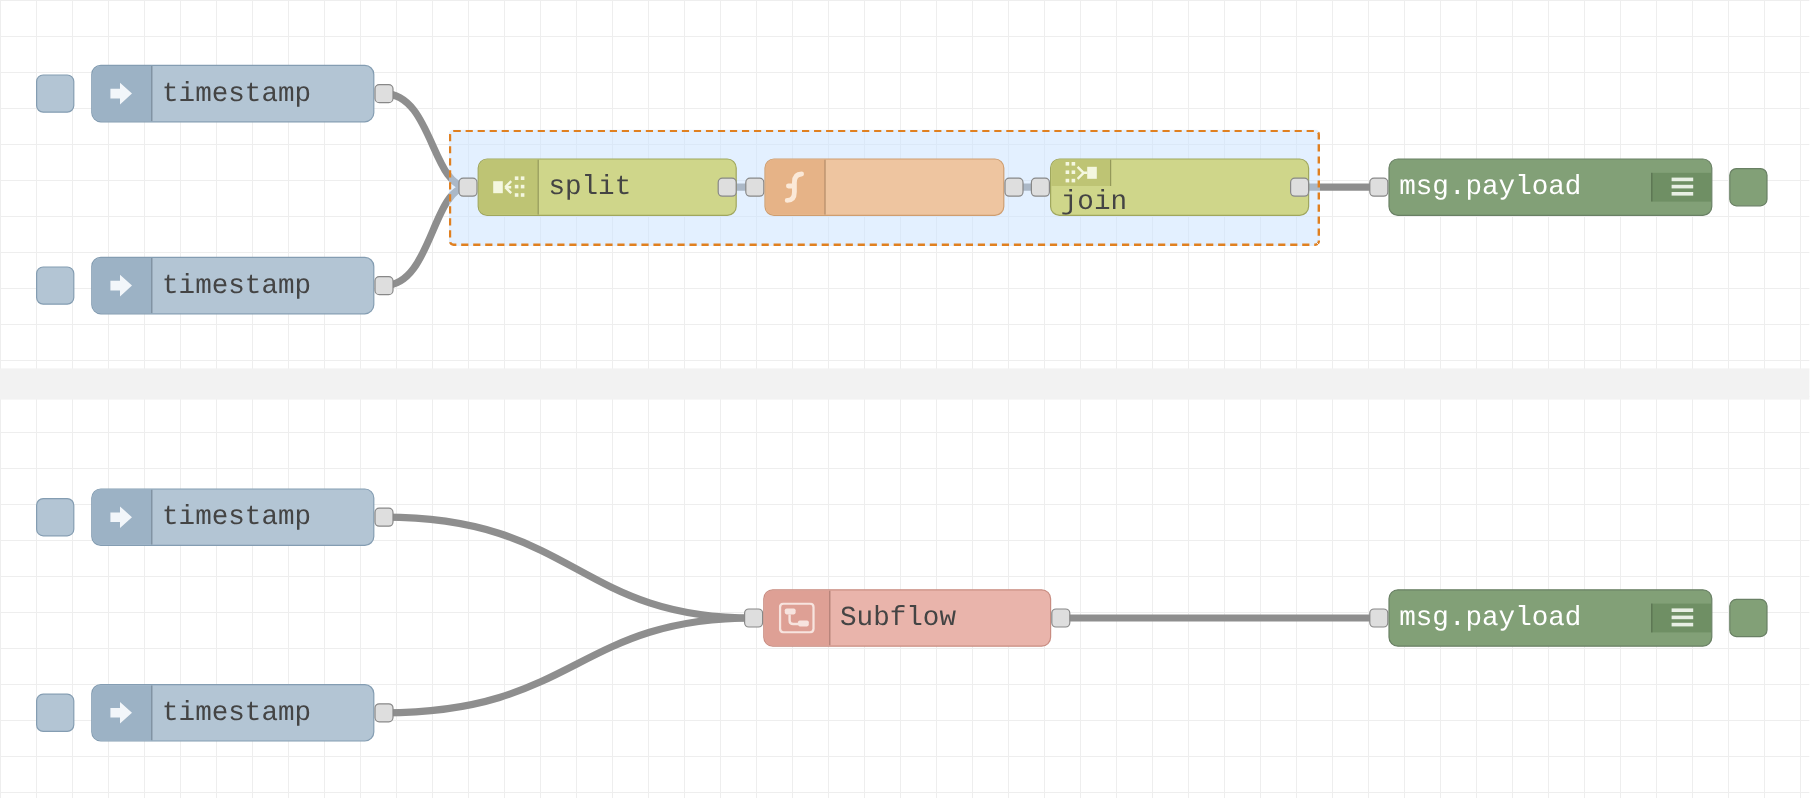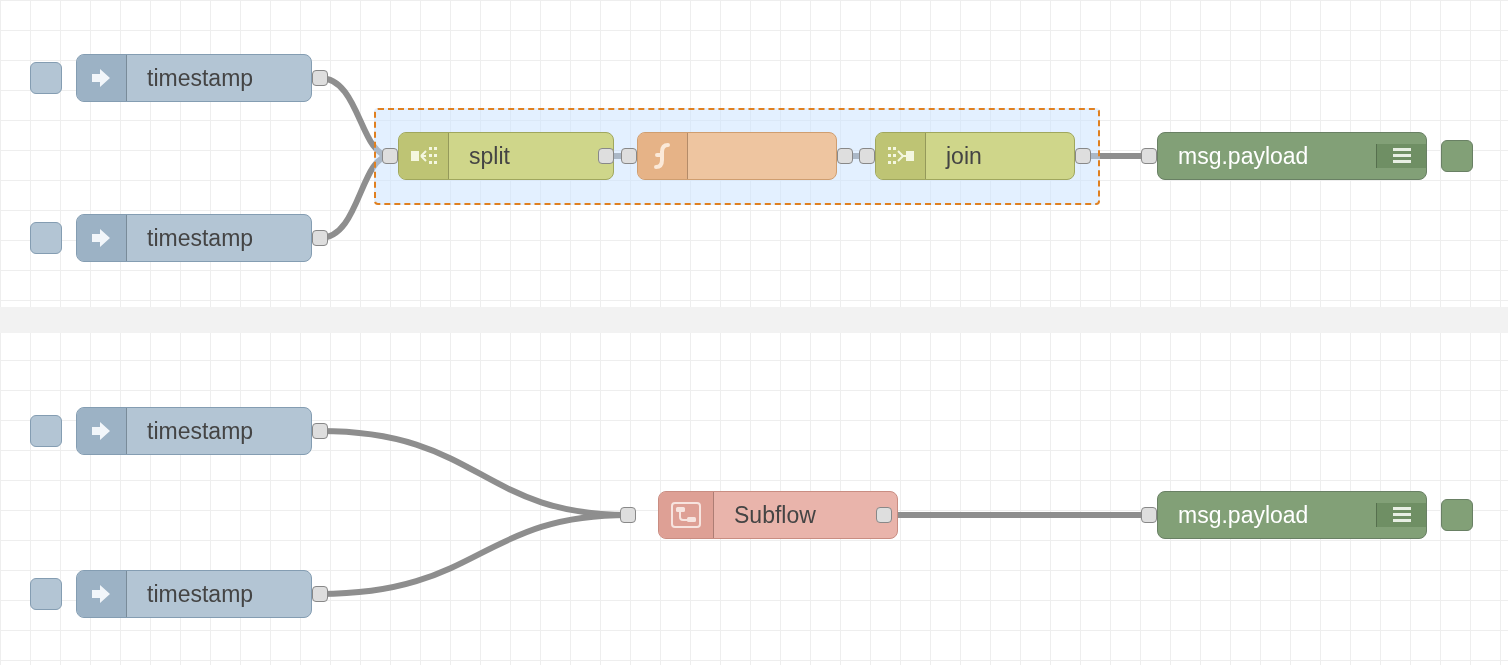--- a/index.html
+++ b/index.html
@@ -55,22 +55,23 @@
     border-right: 1.5px solid rgba(0,0,0,0.22);
   }
   .node .iconbox.right {
     border-right: none;
     border-left: 1.5px solid rgba(0,0,0,0.22);
   }
   .node .label {
     flex: 1;
     display: flex;
     align-items: center;
-    padding: 0 20px;
+    padding: 0 8px;
     white-space: nowrap;
+    font-family: Liberation Mono, monospace;
   }
 
   
   .port {
     position: absolute;
     width: 16px; height: 16px;
     background: #dedede;
     border: 1.5px solid #888;
     border-radius: 4px;
     cursor: crosshair;
@@ -93,21 +94,21 @@
     cursor: pointer;
   }
 
   
   .n-inject { background: #b3c5d4; border-color: #849db2; }
   .n-inject .iconbox { width: 50px; background: #9cb2c5; }
   .n-split  { background: #cfd68a; border-color: #a0a75e; }
   .n-split  .iconbox { width: 50px; background: #bec474; }
   .n-func   { background: #eec5a0; border-color: #cf9e70; }
   .n-func   .iconbox { width: 50px; background: #e6b387; }
-  .n-sub    { background: #e9b4ab; border-color: #c98d82; margin-left: 22px; }
+  .n-sub    { background: #e9b4ab; border-color: #c98d82; }
   .n-sub    .iconbox { width: 55px; background: #dea095; }
   .n-debug  { background: #82a077; border-color: #698064; align-items: center; }
   .n-debug  .iconbox.right { width: 50px; background: #6f8f64; }
 
   
   .selection {
     position: absolute;
     background: rgba(200,225,255,0.5);
     border: 2.5px dashed #e08020;
     border-radius: 4px;
@@ -190,21 +191,21 @@
     <div class="iconbox">
       <svg class="ico" width="24" height="30" viewBox="0 0 24 30">
         <path d="M17 4 q-6 0 -6 7 v3 h-5 m5 0 v5 q0 7 -6 7" stroke="#fbe9d8" stroke-width="4" fill="none" stroke-linecap="round"></path>
       </svg>
     </div>
     <div class="label"></div>
   </div>
   <div class="port" style="left:837px; top:148px;"></div>
 
   <div class="port" style="left:859px; top:148px;"></div>
-  <div class="node n-split" style="left:875px; top:132px; width:200px;">
+  <div class="node n-split" style="left:875px; top:132px; width:216px;flex-direction:column;">
     <div class="iconbox">
       <svg class="ico" width="30" height="22" viewBox="0 0 30 22">
         <rect x="2" y="2" width="3" height="3" fill="#f4f7e0"></rect>
         <rect x="7" y="2" width="3" height="3" fill="#f4f7e0"></rect>
         <rect x="2" y="9" width="3" height="3" fill="#f4f7e0"></rect>
         <rect x="7" y="9" width="3" height="3" fill="#f4f7e0"></rect>
         <rect x="2" y="16" width="3" height="3" fill="#f4f7e0"></rect>
         <rect x="7" y="16" width="3" height="3" fill="#f4f7e0"></rect>
         <path d="M12 6 l5 5 m-5 5 l5 -5 m0 0 h3" stroke="#f4f7e0" stroke-width="2" fill="none"></path>
         <rect x="20" y="6" width="8" height="10" fill="#f4f7e0"></rect>

